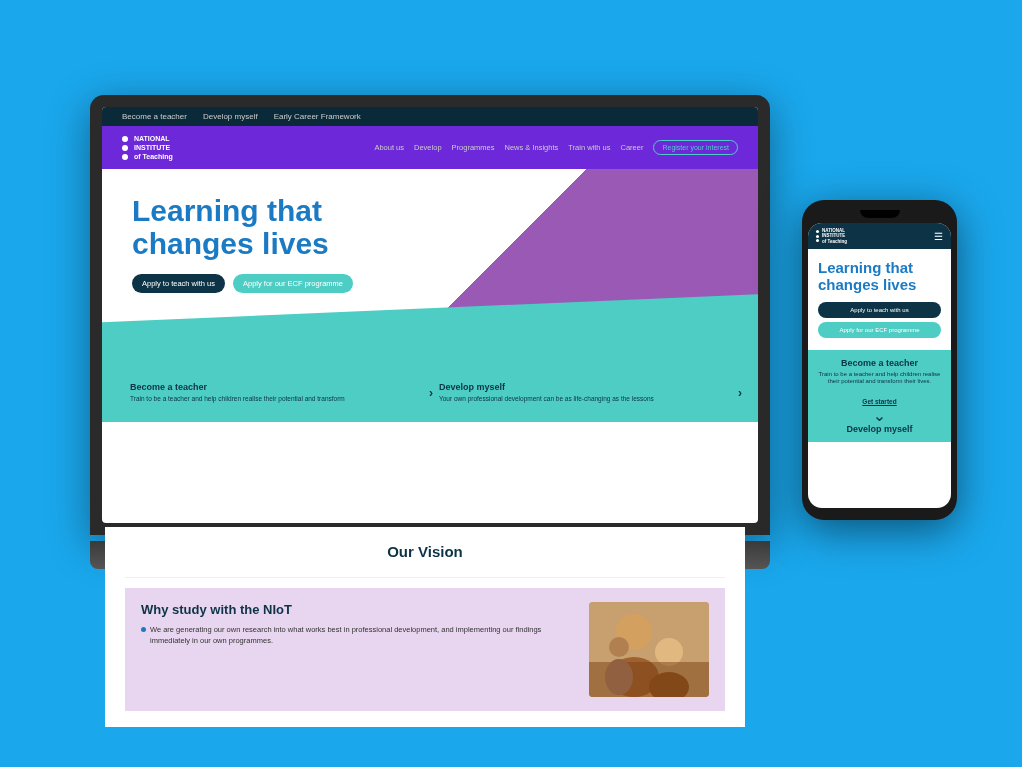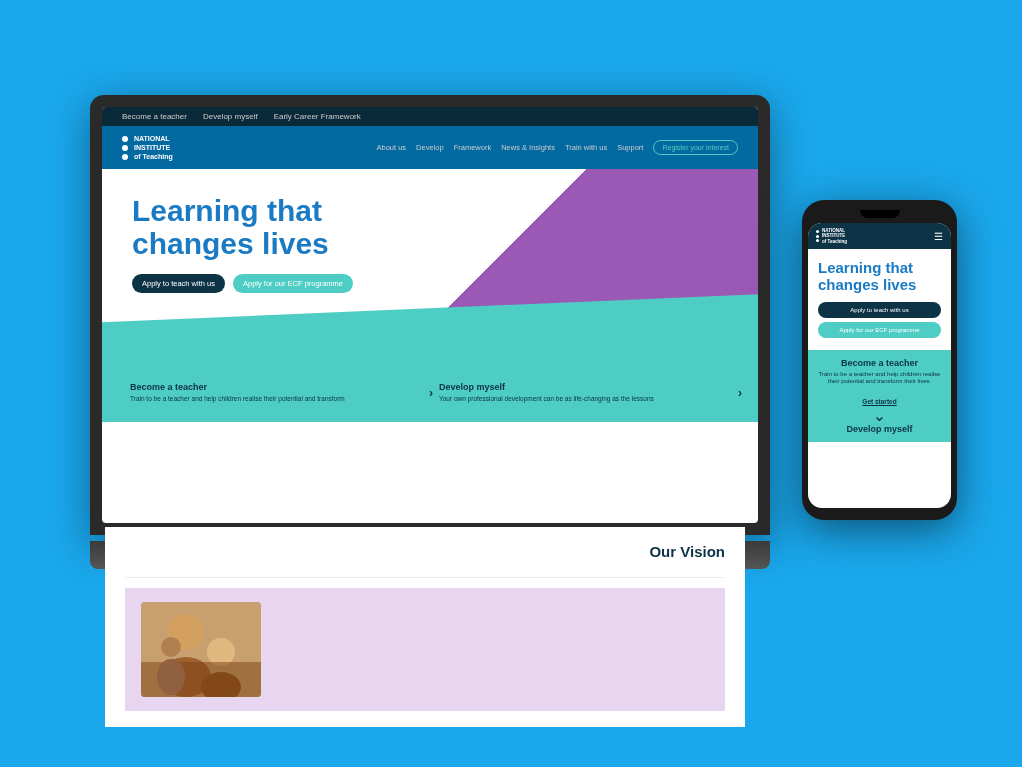--- a/index.html
+++ b/index.html
@@ -75,21 +75,21 @@
       gap: 16px;
     }
 
     .site-topbar a {
       color: #ccc;
       font-size: 8px;
       text-decoration: none;
     }
 
     .site-navbar {
-      background: #0369a1;
+      background: #6d28d9;
       padding: 8px 20px;
       display: flex;
       align-items: center;
       justify-content: space-between;
     }
 
     .site-logo {
       display: flex;
       align-items: center;
       gap: 6px;
@@ -373,21 +373,21 @@
     .below-laptop {
       position: absolute;
       left: 105px;
       bottom: 40px;
       width: 640px;
       background: white;
       padding: 16px 20px;
     }
 
     .vision-section {
-      text-align: right;
+      text-align: center;
       padding-bottom: 12px;
       border-bottom: 1px solid #eee;
     }
 
     .vision-title {
       font-size: 15px;
       font-weight: bold;
       color: #0d3347;
       margin-bottom: 5px;
     }
@@ -485,24 +485,24 @@
           </div>
           <div class="site-logo-text">
             <span>NATIONAL</span><br>
             <span>INSTITUTE</span><br>
             <span>of Teaching</span>
           </div>
         </div>
         <div class="site-nav-links">
           <a>About us</a>
           <a>Develop</a>
-          <a>Framework</a>
+          <a>Programmes</a>
           <a>News &amp; Insights</a>
           <a>Train with us</a>
-          <a>Support</a>
+          <a>Career</a>
           <button class="site-nav-btn">Register your interest</button>
         </div>
       </div>
 
       <div class="site-hero">
         <div class="hero-bg-overlay"></div>
         <div class="hero-shape-teal"></div>
         <div class="hero-content">
           <div class="hero-title">
             <span>Learning that</span><br>
@@ -576,20 +576,27 @@
       </div>
     </div>
   </div>
 </div>
 
 <div class="below-laptop">
   <div class="vision-section">
     <div class="vision-title">Our Vision</div>
   </div>
   <div class="study-section">
+    <div class="study-text">
+      <div class="study-title">Why study with the NIoT</div>
+      <div class="study-item">
+        <div class="study-dot"></div>
+        <span>We are generating our own research into what works best in professional development, and implementing our findings immediately in our own programmes.</span>
+      </div>
+    </div>
     <div class="study-image">
 
       <svg viewBox="0 0 120 95" xmlns="http://www.w3.org/2000/svg" class="study-image-inner">
         <rect width="120" height="95" fill="#c8a070"></rect>
         <circle cx="45" cy="30" r="18" fill="#d4a060"></circle>
         <ellipse cx="45" cy="75" rx="25" ry="20" fill="#a06030"></ellipse>
         <circle cx="80" cy="50" r="14" fill="#e0b880"></circle>
         <ellipse cx="80" cy="85" rx="20" ry="15" fill="#8a5020"></ellipse>
         <rect x="0" y="60" width="120" height="35" fill="#7a4010" opacity="0.5"></rect>
 

